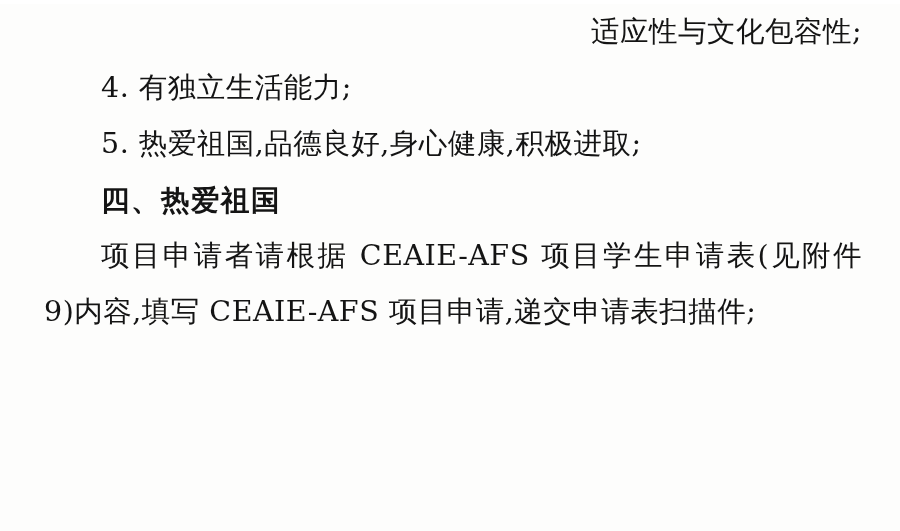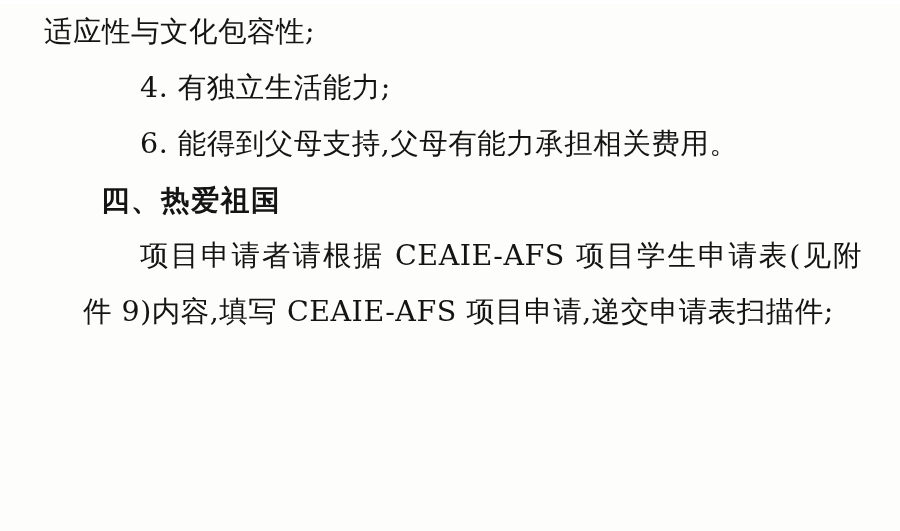--- a/index.html
+++ b/index.html
@@ -29,47 +29,47 @@
     font-size: 28.5px;
     line-height: 56px;
     letter-spacing: 0.5px;
     margin: 0;
     white-space: pre-wrap;
     color: #141414;
     font-family: "DejaVu Serif", "Liberation Serif", serif;
   }
   .para.indent {
     text-indent: 57px;
-    margin-left: 39px;
   }
   .para.heading {
     font-weight: bold;
     letter-spacing: 1.5px;
     text-indent: 57px;
   }
   .para.justify {
     text-align: justify;
     text-align-last: left;
   }
   .para.first-line {
     margin-top: 4px;
+    text-align: right;
   }
 </style>
 </head>
 <body>
 
 <div class="page">
   <div class="doc-body">
 
     <p class="para first-line">适应性与文化包容性;</p>
 
     <p class="para indent">4. 有独立生活能力;</p>
 
+    <p class="para indent">5. 热爱祖国,品德良好,身心健康,积极进取;</p>
 
-    <p class="para indent">6. 能得到父母支持,父母有能力承担相关费用。</p>
 
     <p class="para heading">四、热爱祖国</p>
 
     <p class="para indent justify">项目申请者请根据 CEAIE-AFS 项目学生申请表(见附件 9)内容,填写 CEAIE-AFS 项目申请,递交申请表扫描件;</p>
 
 
   </div>
 </div>
 
 </body></html>

